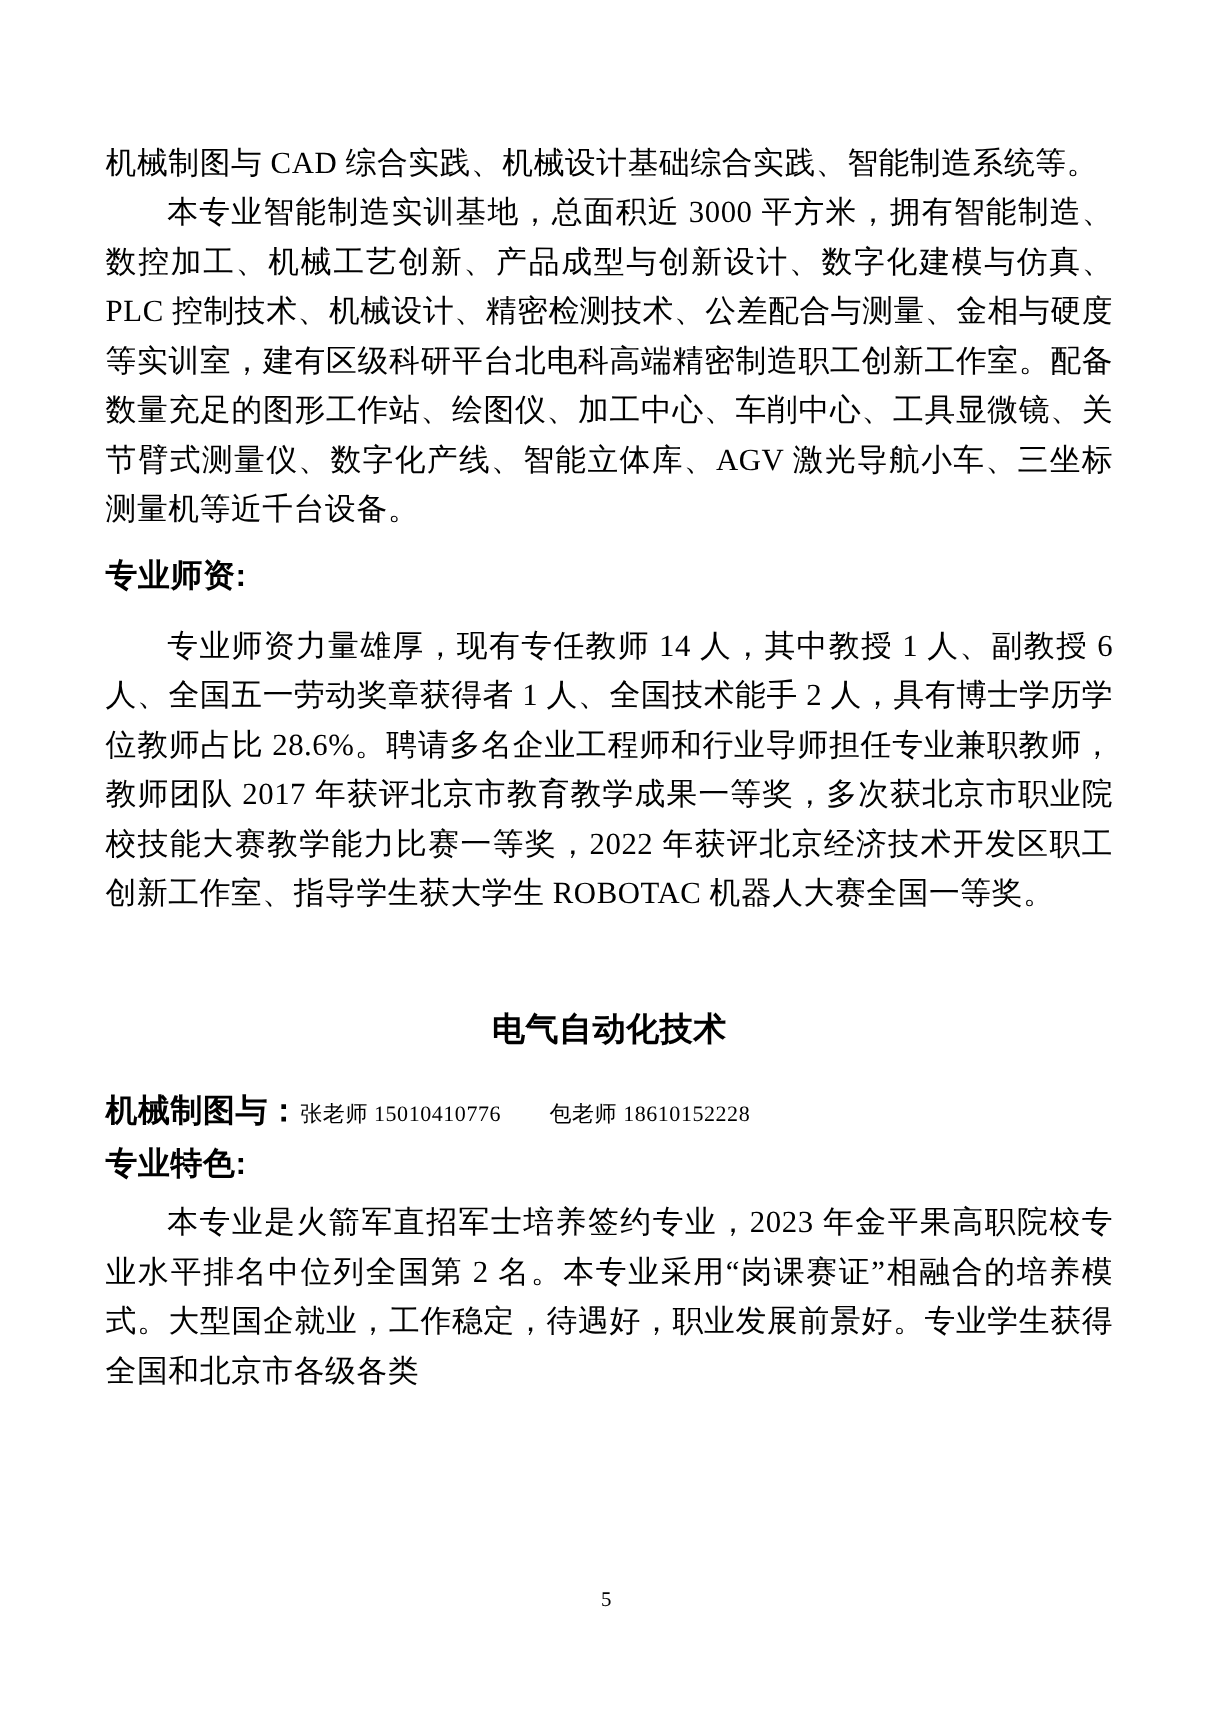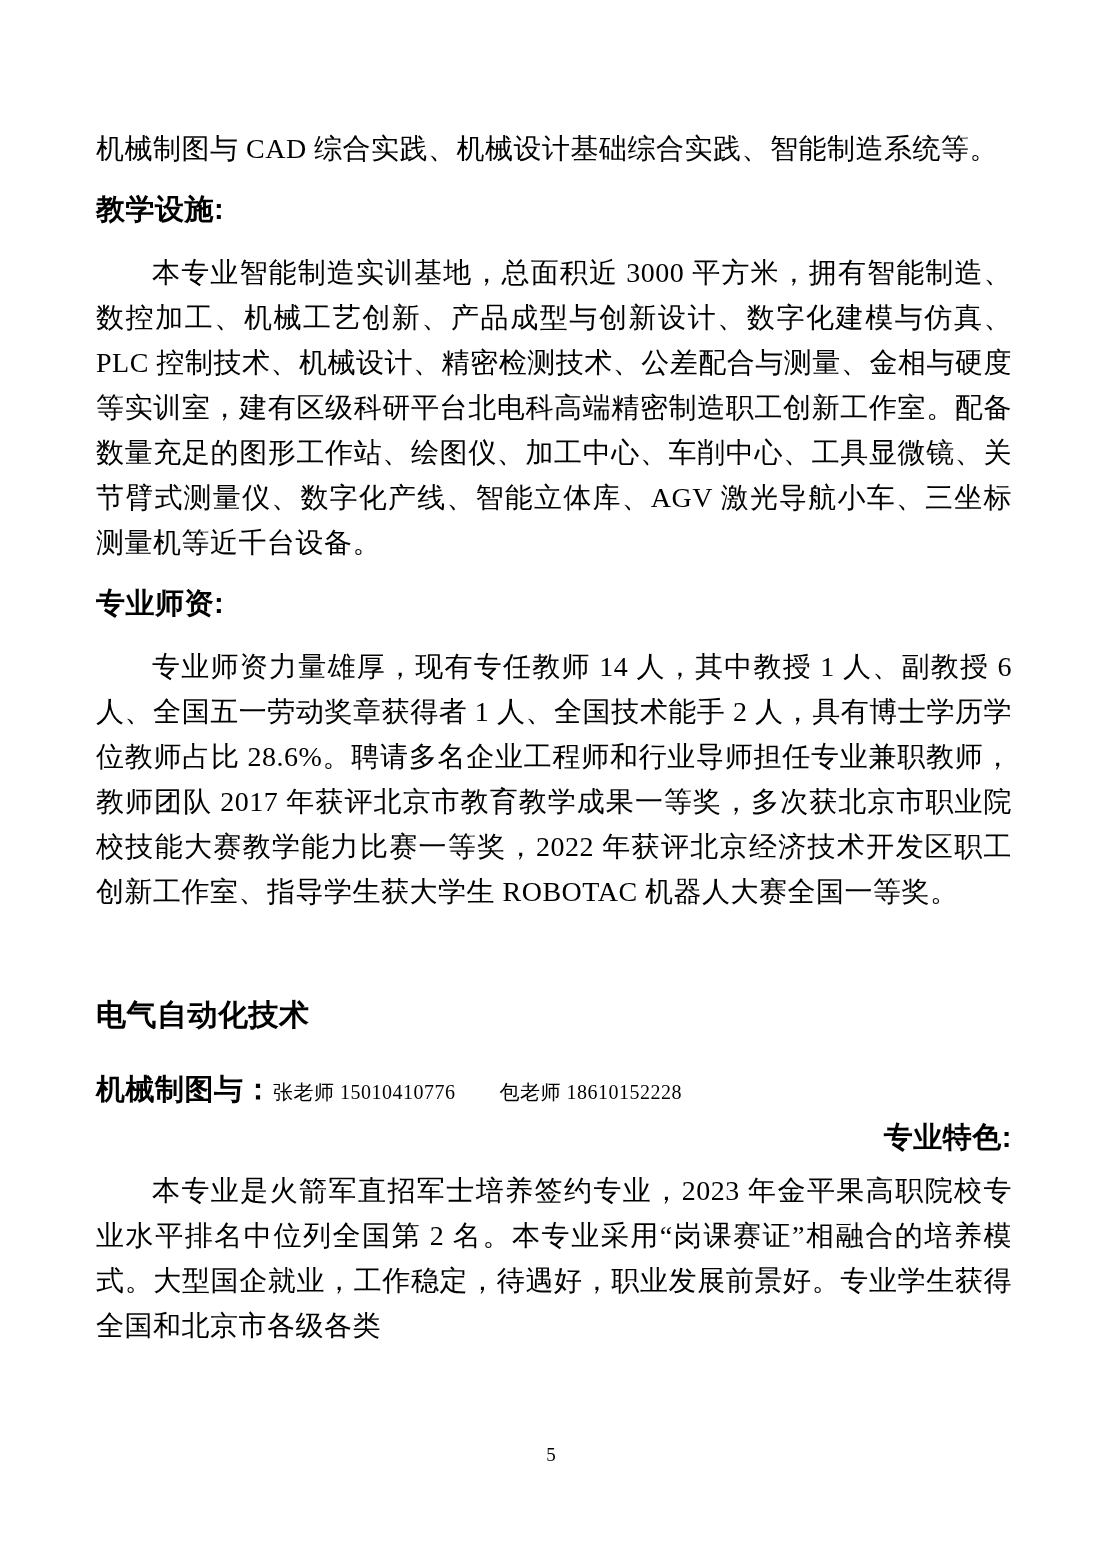--- a/index.html
+++ b/index.html
@@ -40,27 +40,27 @@
   h2.heading {
     font-family: "Liberation Sans", "DejaVu Sans", sans-serif;
     font-weight: bold;
     font-size: 29px;
     line-height: 45px;
     margin: 16px 0 18px 0;
     text-align: left;
   }
   h2.heading-tight {
     margin: 0 0 8px 0;
-    text-align: right;
   }
   h1.doc-title {
     font-family: "Liberation Sans", "DejaVu Sans", sans-serif;
     font-weight: bold;
     font-size: 30px;
     line-height: 45px;
+    text-align: center;
     margin: 78px 0 30px 0;
   }
   .contact-line {
     font-size: 28px;
     line-height: 45px;
     margin: 0;
     white-space: nowrap;
   }
   .contact-label {
     font-family: "Liberation Sans", "DejaVu Sans", sans-serif;
@@ -85,21 +85,20 @@
   }
 </style>
 </head>
 <body>
 
 <div class="page">
   <div class="content body-text">
 
     <p class="cont">机械制图与 CAD 综合实践、机械设计基础综合实践、智能制造系统等。</p>
 
-    <h2 class="heading">教学设施:</h2>
 
     <p class="para">本专业智能制造实训基地，总面积近 3000 平方米，拥有智能制造、数控加工、机械工艺创新、产品成型与创新设计、数字化建模与仿真、PLC 控制技术、机械设计、精密检测技术、公差配合与测量、金相与硬度等实训室，建有区级科研平台北电科高端精密制造职工创新工作室。配备数量充足的图形工作站、绘图仪、加工中心、车削中心、工具显微镜、关节臂式测量仪、数字化产线、智能立体库、AGV 激光导航小车、三坐标测量机等近千台设备。</p>
 
     <h2 class="heading">专业师资:</h2>
 
     <p class="para">专业师资力量雄厚，现有专任教师 14 人，其中教授 1 人、副教授 6 人、全国五一劳动奖章获得者 1 人、全国技术能手 2 人，具有博士学历学位教师占比 28.6%。聘请多名企业工程师和行业导师担任专业兼职教师，教师团队 2017 年获评北京市教育教学成果一等奖，多次获北京市职业院校技能大赛教学能力比赛一等奖，2022 年获评北京经济技术开发区职工创新工作室、指导学生获大学生 ROBOTAC 机器人大赛全国一等奖。</p>
 
 
 
     <h1 class="doc-title">电气自动化技术</h1>

